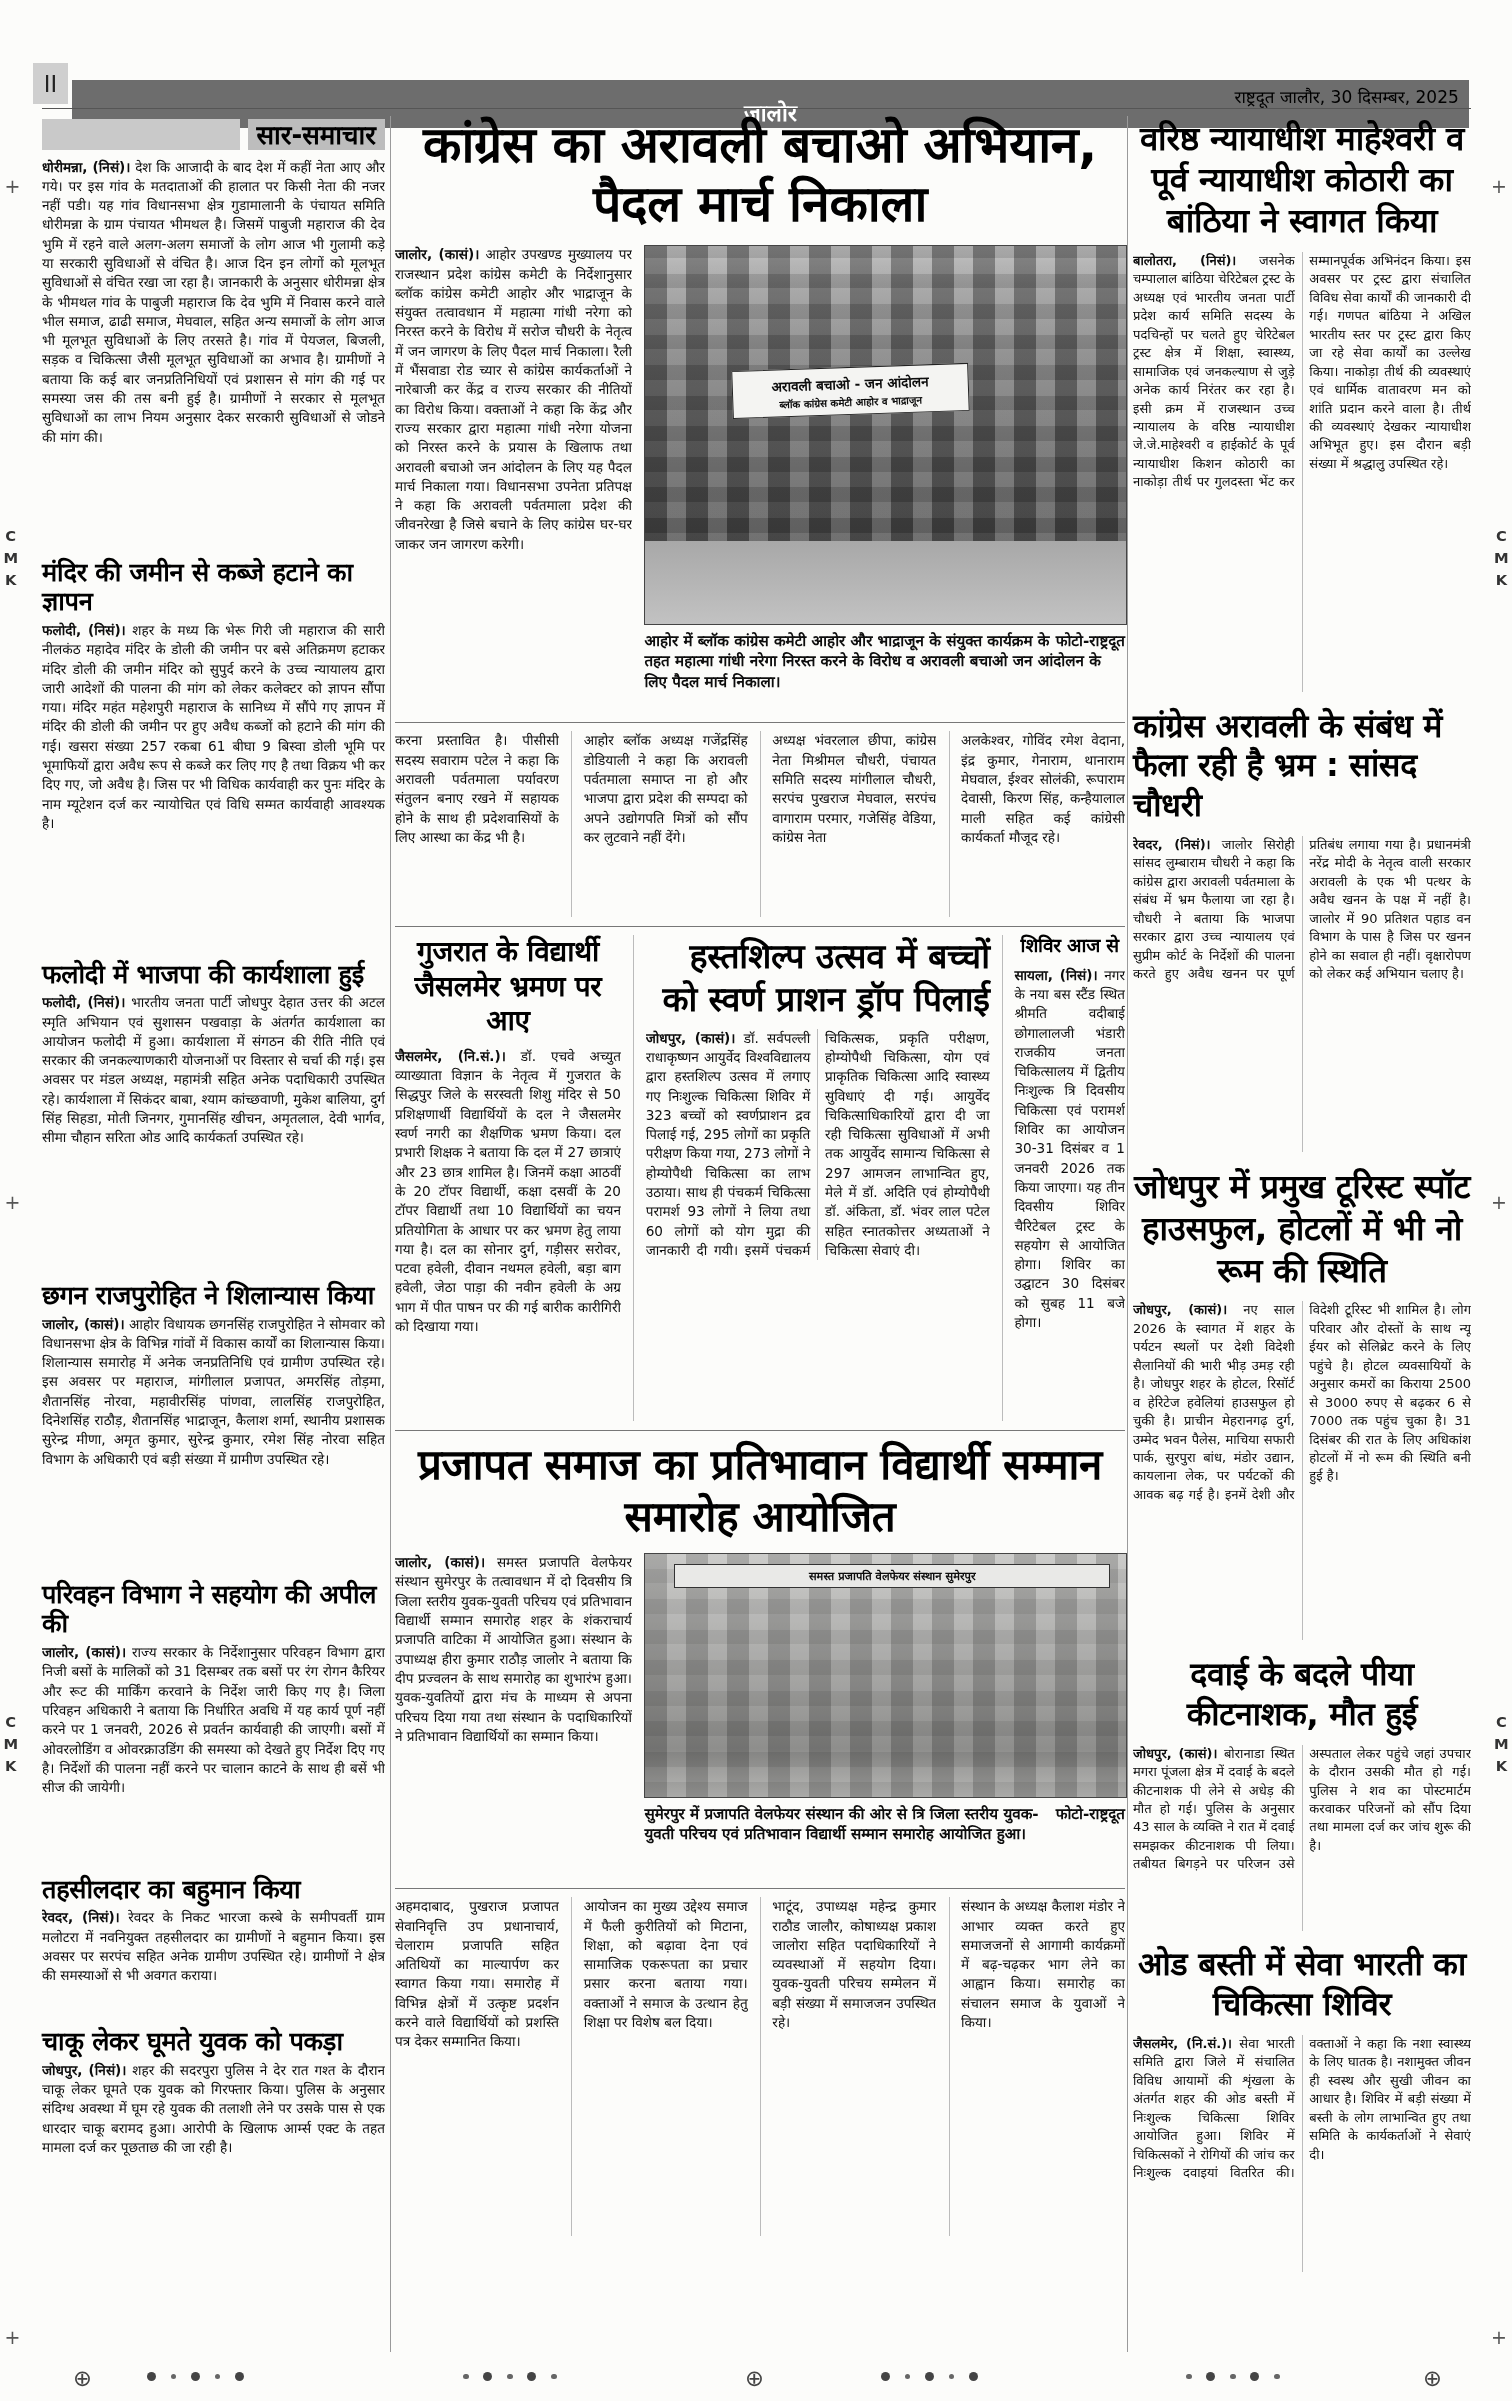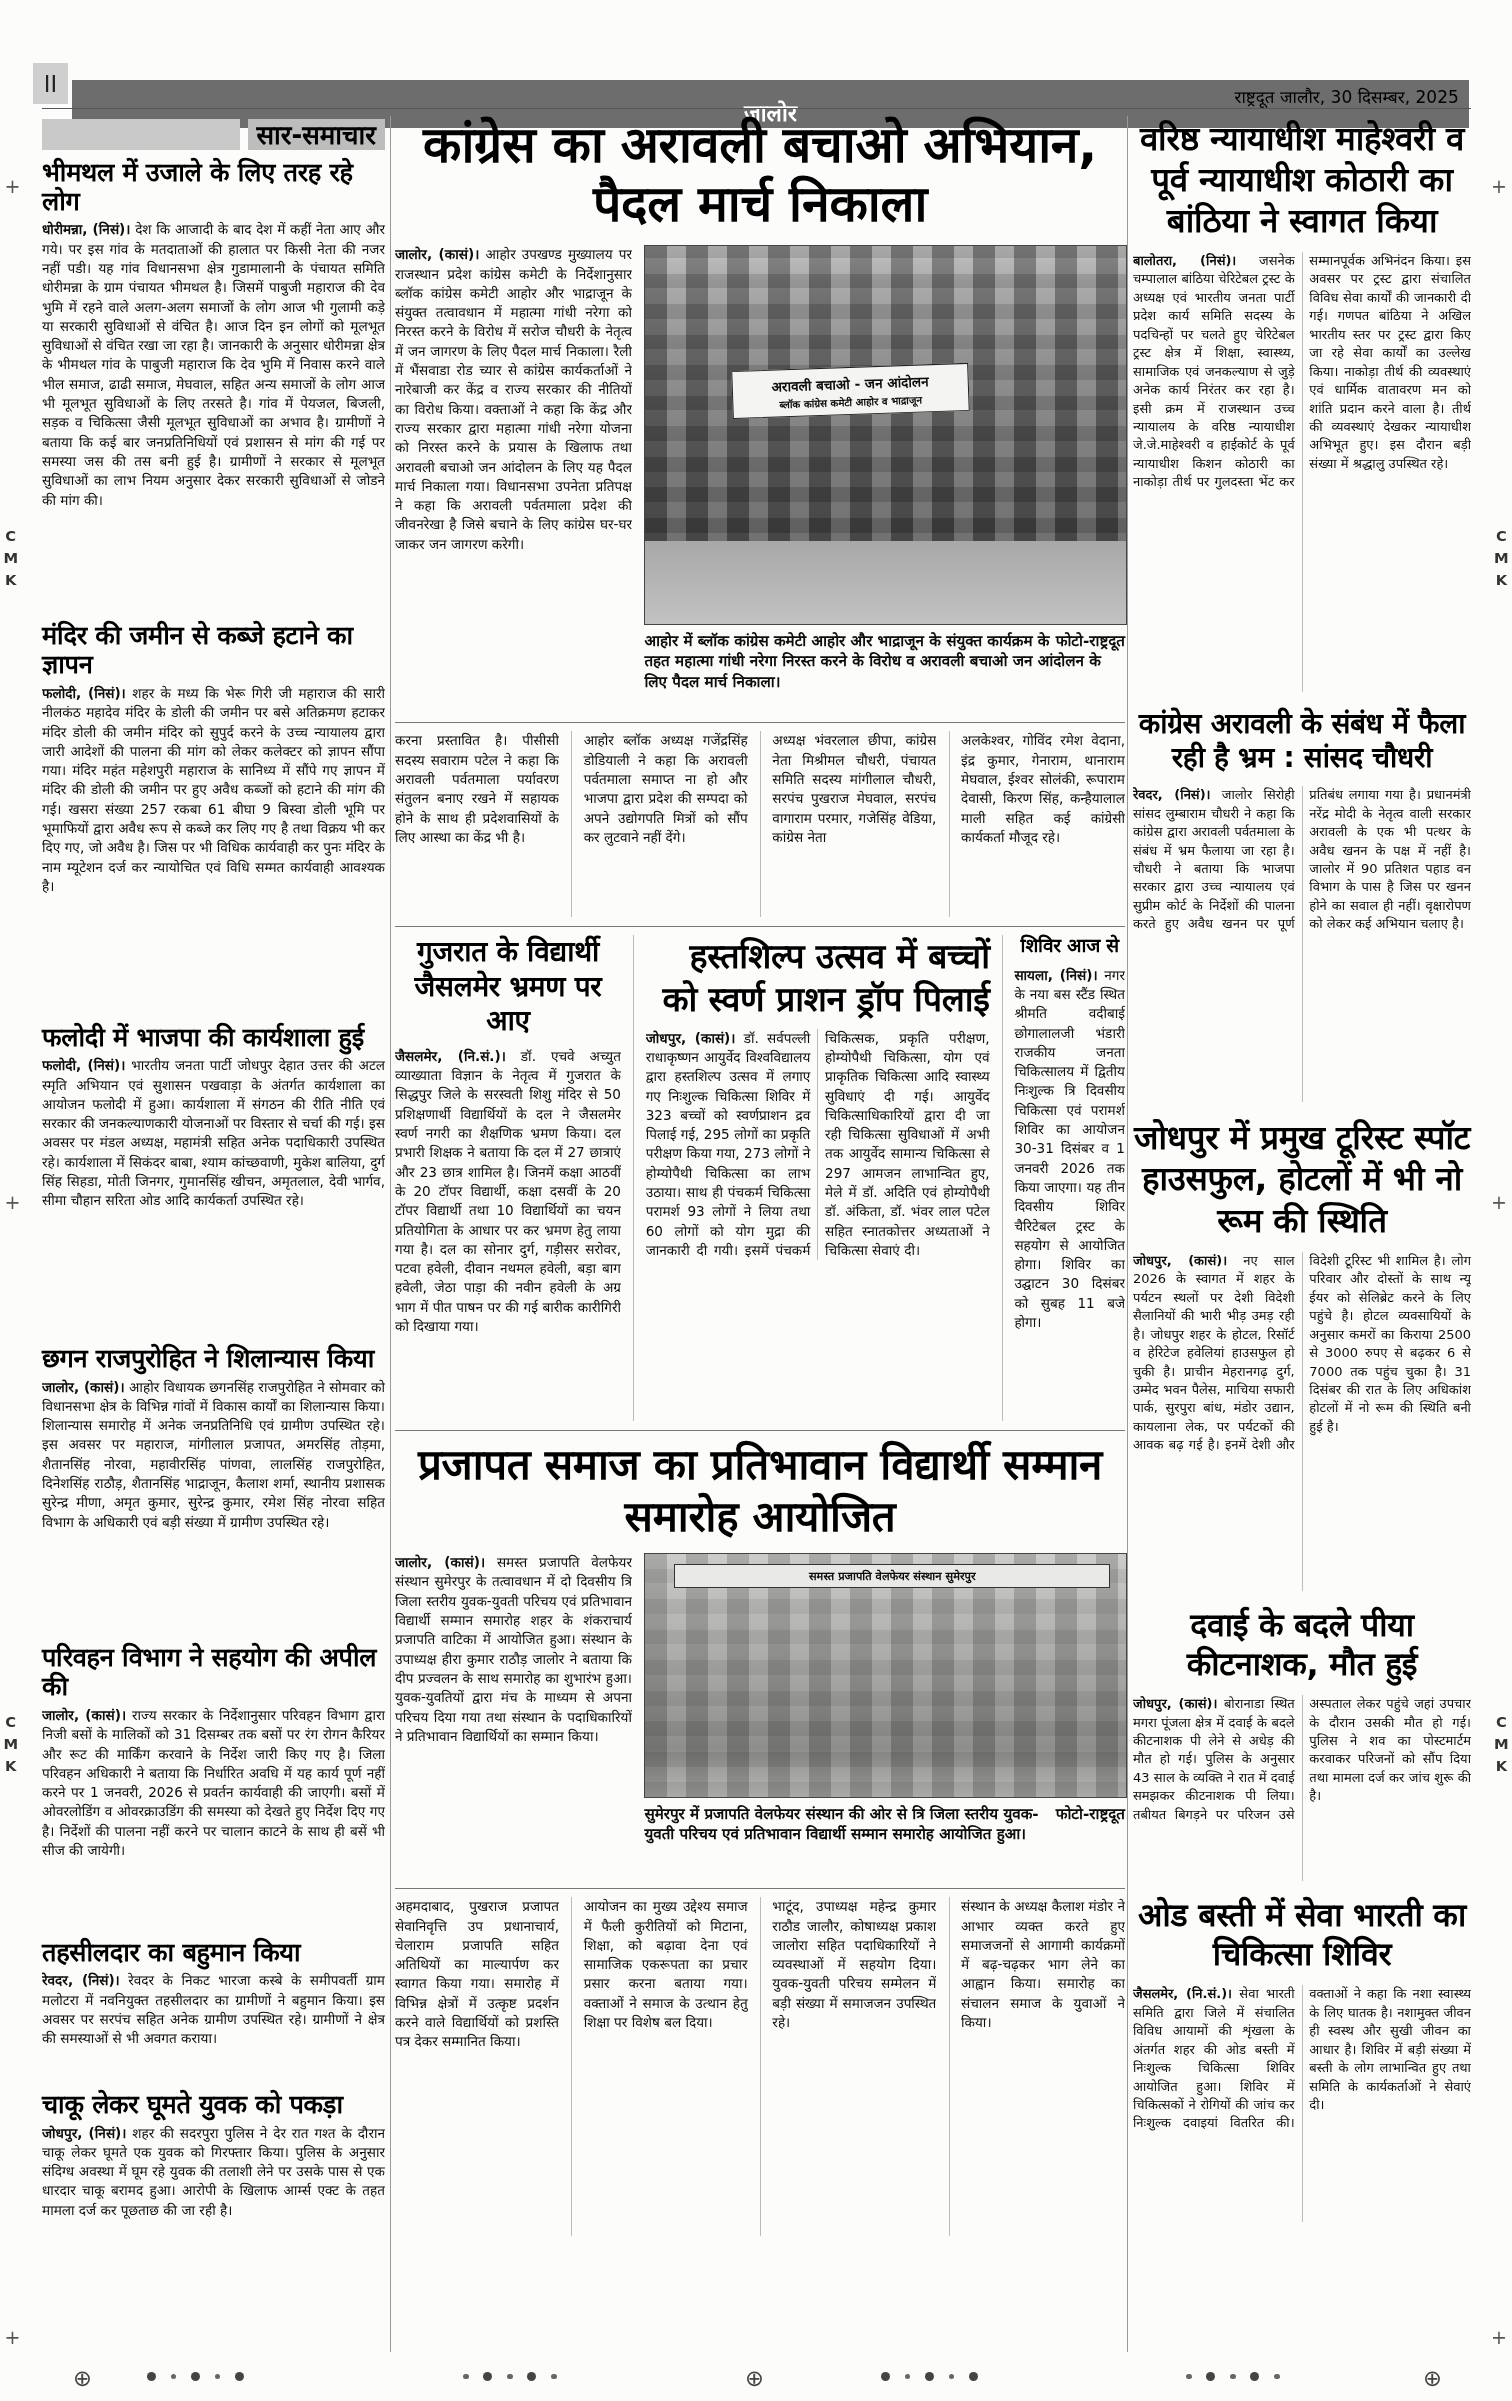--- a/index.html
+++ b/index.html
@@ -80,21 +80,20 @@
   <div class="vrule" style="left:390px;"></div>
   <div class="vrule" style="left:1127px;"></div>
 
   <div class="left-col">
     <div class="saar-bar">
       <div class="saar-strip"></div>
       <div class="saar-box">सार-समाचार</div>
     </div>
 
     <div>
-      <div class="hl hl-sm">भीमथल में उजाले के लिए तरह रहे लोग</div>
       <div class="body-txt" style="min-height:395px;"><span class="dateline">धोरीमन्ना, (निसं)।</span> <span>देश कि आजादी के बाद देश में कहीं नेता आए और गये। पर इस गांव के मतदाताओं की हालात पर किसी नेता की नजर नहीं पडी। यह गांव विधानसभा क्षेत्र गुडामालानी के पंचायत समिति धोरीमन्ना के ग्राम पंचायत भीमथल है। जिसमें पाबुजी महाराज की देव भुमि में रहने वाले अलग-अलग समाजों के लोग आज भी गुलामी कड़े या सरकारी सुविधाओं से वंचित है। आज दिन इन लोगों को मूलभूत सुविधाओं से वंचित रखा जा रहा है। जानकारी के अनुसार धोरीमन्ना क्षेत्र के भीमथल गांव के पाबुजी महाराज कि देव भुमि में निवास करने वाले भील समाज, ढाढी समाज, मेघवाल, सहित अन्य समाजों के लोग आज भी मूलभूत सुविधाओं के लिए तरसते है। गांव में पेयजल, बिजली, सड़क व चिकित्सा जैसी मूलभूत सुविधाओं का अभाव है। ग्रामीणों ने बताया कि कई बार जनप्रतिनिधियों एवं प्रशासन से मांग की गई पर समस्या जस की तस बनी हुई है। ग्रामीणों ने सरकार से मूलभूत सुविधाओं का लाभ नियम अनुसार देकर सरकारी सुविधाओं से जोडने की मांग की।</span></div>
     </div>
 
     <div>
       <div class="hl hl-sm">मंदिर की जमीन से कब्जे हटाने का ज्ञापन</div>
       <div class="body-txt" style="min-height:333px;"><span class="dateline">फलोदी, (निसं)।</span> <span>शहर के मध्य कि भेरू गिरी जी महाराज की सारी नीलकंठ महादेव मंदिर के डोली की जमीन पर बसे अतिक्रमण हटाकर मंदिर डोली की जमीन मंदिर को सुपुर्द करने के उच्च न्यायालय द्वारा जारी आदेशों की पालना की मांग को लेकर कलेक्टर को ज्ञापन सौंपा गया। मंदिर महंत महेशपुरी महाराज के सानिध्य में सौंपे गए ज्ञापन में मंदिर की डोली की जमीन पर हुए अवैध कब्जों को हटाने की मांग की गई। खसरा संख्या 257 रकबा 61 बीघा 9 बिस्वा डोली भूमि पर भूमाफियों द्वारा अवैध रूप से कब्जे कर लिए गए है तथा विक्रय भी कर दिए गए, जो अवैध है। जिस पर भी विधिक कार्यवाही कर पुनः मंदिर के नाम म्यूटेशन दर्ज कर न्यायोचित एवं विधि सम्मत कार्यवाही आवश्यक है।</span></div>
     </div>
 
     <div>
       <div class="hl hl-sm">फलोदी में भाजपा की कार्यशाला हुई</div>
@@ -215,21 +214,21 @@
 
     <div>
       <div class="hl" style="font-size:33px;text-align:center;line-height:1.24;">वरिष्ठ न्यायाधीश माहेश्वरी व पूर्व न्यायाधीश कोठारी का बांठिया ने स्वागत किया</div>
       <div class="body-txt cols2" style="margin-top:10.2px;min-height:440px;font-size:13px;">
         <span class="dateline">बालोतरा, (निसं)।</span>
         <span>जसनेक चम्पालाल बांठिया चेरिटेबल ट्रस्ट के अध्यक्ष एवं भारतीय जनता पार्टी प्रदेश कार्य समिति सदस्य के पदचिन्हों पर चलते हुए चेरिटेबल ट्रस्ट क्षेत्र में शिक्षा, स्वास्थ्य, सामाजिक एवं जनकल्याण से जुड़े अनेक कार्य निरंतर कर रहा है। इसी क्रम में राजस्थान उच्च न्यायालय के वरिष्ठ न्यायाधीश जे.जे.माहेश्वरी व हाईकोर्ट के पूर्व न्यायाधीश किशन कोठारी का नाकोड़ा तीर्थ पर गुलदस्ता भेंट कर सम्मानपूर्वक अभिनंदन किया। इस अवसर पर ट्रस्ट द्वारा संचालित विविध सेवा कार्यों की जानकारी दी गई। गणपत बांठिया ने अखिल भारतीय स्तर पर ट्रस्ट द्वारा किए जा रहे सेवा कार्यों का उल्लेख किया। नाकोड़ा तीर्थ की व्यवस्थाएं एवं धार्मिक वातावरण मन को शांति प्रदान करने वाला है। तीर्थ की व्यवस्थाएं देखकर न्यायाधीश अभिभूत हुए। इस दौरान बड़ी संख्या में श्रद्धालु उपस्थित रहे।</span>
       </div>
     </div>
 
     <div style="margin-top:14.7px;">
-      <div class="hl" style="font-size:28px;text-align:center;line-height:1.24;">कांग्रेस अरावली के संबंध में फैला रही है भ्रम : सांसद चौधरी</div>
+      <div class="hl" style="font-size:32px;line-height:1.24;">कांग्रेस अरावली के संबंध में फैला रही है भ्रम : सांसद चौधरी</div>
       <div class="body-txt cols2" style="margin-top:10.2px;min-height:316px;font-size:13px;">
         <span class="dateline">रेवदर, (निसं)।</span>
         <span>जालोर सिरोही सांसद लुम्बाराम चौधरी ने कहा कि कांग्रेस द्वारा अरावली पर्वतमाला के संबंध में भ्रम फैलाया जा रहा है। चौधरी ने बताया कि भाजपा सरकार द्वारा उच्च न्यायालय एवं सुप्रीम कोर्ट के निर्देशों की पालना करते हुए अवैध खनन पर पूर्ण प्रतिबंध लगाया गया है। प्रधानमंत्री नरेंद्र मोदी के नेतृत्व वाली सरकार अरावली के एक भी पत्थर के अवैध खनन के पक्ष में नहीं है। जालोर में 90 प्रतिशत पहाड वन विभाग के पास है जिस पर खनन होने का सवाल ही नहीं। वृक्षारोपण को लेकर कई अभियान चलाए है।</span>
       </div>
     </div>
 
     <div style="margin-top:14.7px;">
       <div class="hl" style="font-size:33px;text-align:center;line-height:1.26;">जोधपुर में प्रमुख टूरिस्ट स्पॉट हाउसफुल, होटलों में भी नो रूम की स्थिति</div>
       <div class="body-txt cols2" style="margin-top:10.2px;min-height:339px;font-size:13px;">
         <span class="dateline">जोधपुर, (कासं)।</span>

